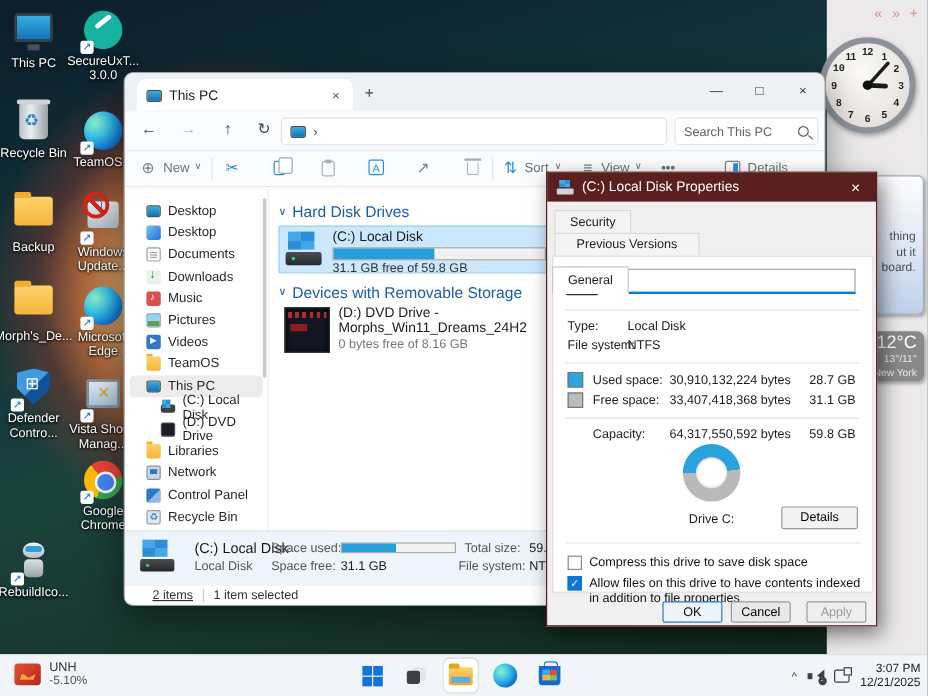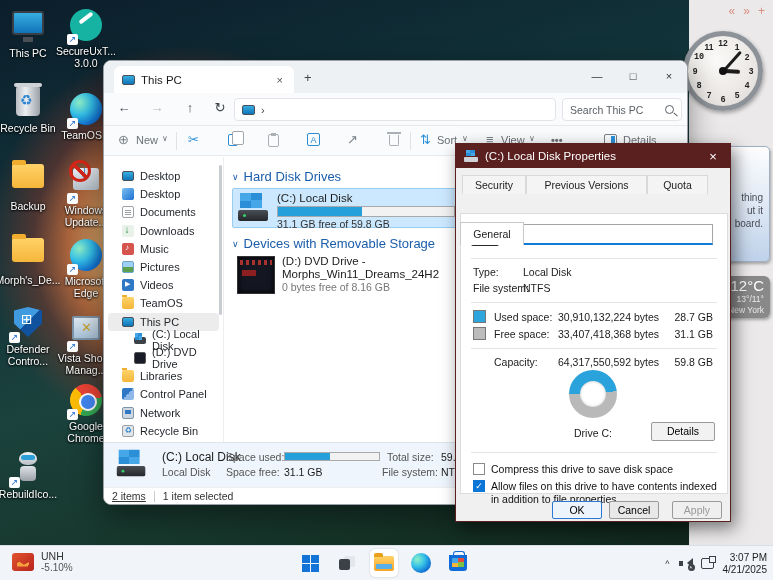--- a/index.html
+++ b/index.html
@@ -162,33 +162,33 @@
   .xdetails { position:absolute; left:0; right:0; bottom:17px; height:45px; background:#eef5fc; border-top:1px solid #dde4ea; }
   .xdetails .bd { position:absolute; left:12px; top:6px; transform:scale(.95); }
   .xd-name { position:absolute; left:58px; top:7px; font-size:12px; }
   .xd-type { position:absolute; left:58px; top:23px; font-size:10.5px; color:#555; }
   .xd-l1 { position:absolute; top:8px; font-size:10.5px; color:#555; }
   .xd-v1 { position:absolute; top:8px; font-size:10.5px; }
   .xd-l2 { position:absolute; top:23px; font-size:10.5px; color:#555; }
   .xd-v2 { position:absolute; top:23px; font-size:10.5px; }
   .xd-track { position:absolute; left:180px; top:9px; width:96px; height:9px; background:#f2f2f2; border:1px solid #a9a9a9; }
   .xstatus { position:absolute; left:0; right:0; bottom:0; height:17px; background:#fff; border-top:1px solid #eceef0; font-size:10.5px; color:#333; display:flex; align-items:center; }
-  .xstatus .c1 { margin-left:8px;text-decoration:underline; }
+  .xstatus .c1 { margin-left:23px;text-decoration:underline; }
   .xstatus .sep { width:1px; height:11px; background:#c9cdd1; margin:0 8px; }
 
   
   .dlg { position:absolute; left:455px; top:143px; width:276px; height:379px; background:#f0f0f0;
     border:1px solid #5a1f1f; box-shadow:4px 6px 16px rgba(0,0,0,.5); }
   .dlg-title { height:24px; background:#5a1f1f; color:#fff; display:flex; align-items:center; padding:0 8px; gap:6px; font-size:11.5px; }
   .dlg-title .x { margin-left:auto; font-size:13px; width:18px; text-align:center; }
   .tiny-drive { width:15px; height:12px; position:relative; }
   .tiny-drive::before { content:""; position:absolute; left:2px; top:0; width:9px; height:6px;
     background:conic-gradient(#2b8fd8 0 90deg,#45a7e8 90deg 180deg,#2b8fd8 180deg 270deg,#45a7e8 270deg); }
   .tiny-drive::after { content:""; position:absolute; left:0; top:7px; width:14px; height:5px; background:#cfd3d7; border-radius:1px; }
-  .tabs-back { position:absolute; left:6px; top:31px; display:flex; }
+  .tabs-back { position:absolute; left:6px; top:31px; display:flex;flex-direction:column; }
   .tabs-back .tb { height:19px; border:1px solid #d9d9d9; border-bottom:none; background:#f4f4f4; font-size:10.5px; text-align:center; line-height:18px; color:#222; }
   .tabs-front { position:absolute; left:4px; top:49px; display:flex;margin-top:32px; }
   .tabs-front .tb { height:20px; border:1px solid #d9d9d9; border-bottom:none; background:#f4f4f4; font-size:10.5px; text-align:center; line-height:19px; }
   .tabs-front .tb.act { background:#fff; height:23px; margin-top:-3px; line-height:22px; border-color:#c9c9c9; position:relative; z-index:2; }
   .pp { position:absolute; left:4px; top:69px; width:268px; height:281px; background:#fff; border:1px solid #dcdcdc; }
   .pp .sep { position:absolute; left:10px; right:10px; height:1px; background:#e4e4e4; }
   .pp-driveicon { position:absolute; left:10px; top:8px; width:30px; height:26px; }
   .pp-driveicon .sq { position:absolute; left:2px; top:0; width:18px; height:13px;
     background:conic-gradient(#2b8fd8 0 90deg,#45a7e8 90deg 180deg,#2b8fd8 180deg 270deg,#45a7e8 270deg); }
   .pp-driveicon .bar { position:absolute; left:0; top:15px; width:28px; height:9px; background:linear-gradient(180deg,#4a4f55,#24272b); border-radius:2px; }
@@ -460,26 +460,26 @@
         </div>
       <div class="xsi ind">
           <span class="si si-dvd"></span>
           <span>(D:) DVD Drive</span>
         </div>
       <div class="xsi">
           <span class="si si-folder"></span>
           <span>Libraries</span>
         </div>
       <div class="xsi">
+          <span class="si si-net"></span>
+          <span>Network</span>
+        </div>
+      <div class="xsi">
           <span class="si si-cpl"></span>
           <span>Control Panel</span>
-        </div>
-      <div class="xsi">
-          <span class="si si-net"></span>
-          <span>Network</span>
         </div>
       <div class="xsi">
           <span class="si si-binm"></span>
           <span>Recycle Bin</span>
         </div>
       <span class="sscroll"></span>
     </div>
     <div class="xmain">
       <div class="ghead">
         <span class="chev">∨</span>
@@ -621,16 +621,16 @@
       </div>
   </div>
   <div class="tray">
     <span class="chev">^</span>
     <span class="spk">
         <span class="mute">×</span>
       </span>
     <span class="net"></span>
     <span class="clocktxt">
       <div>3:07 PM</div>
-      <div>4/21/2025</div>
+      <div>12/21/2025</div>
     </span>
   </div>
 </div>
 
 </body></html>

